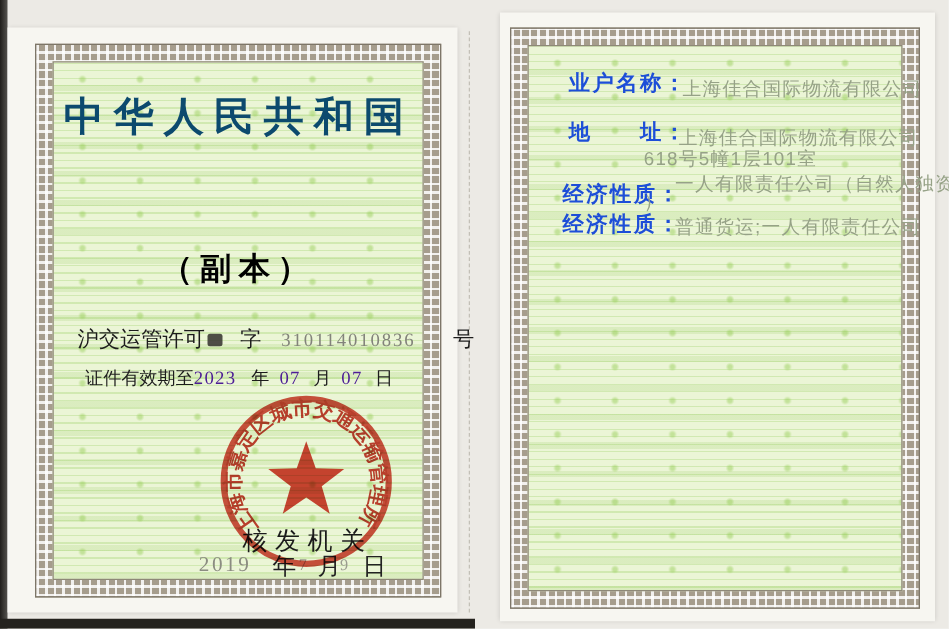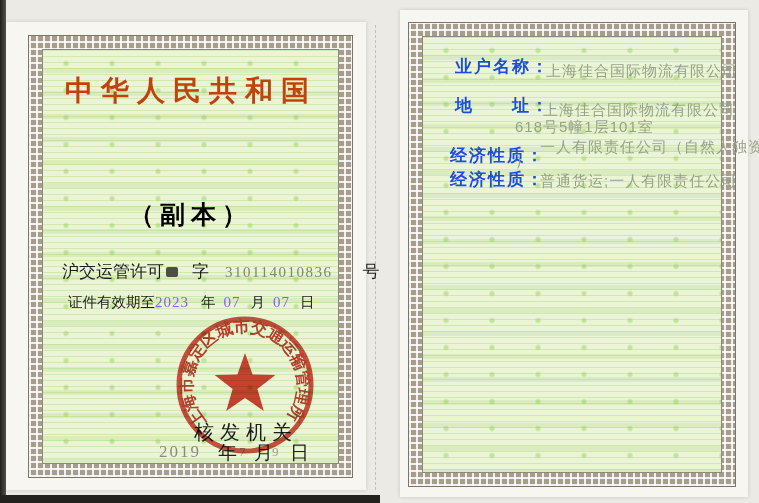--- a/index.html
+++ b/index.html
@@ -35,31 +35,31 @@
       repeating-linear-gradient(180deg, rgba(148,205,92,.30) 0 1px, rgba(148,205,92,0) 1px 6px),
       repeating-linear-gradient(180deg, rgba(132,192,72,0) 0 18px, rgba(132,192,72,.16) 18px 23px);
     background-size:46px 27px,auto,auto;}
 
   
   .song{font-family:"Liberation Serif","DejaVu Serif",serif;}
   .hei{font-family:"Liberation Sans","DejaVu Sans",sans-serif;font-weight:normal;}
   .abs{position:absolute;}
   .ctr{left:30px;right:20px;text-align:center;}
 
-  .country{top:50px;font-size:28px;letter-spacing:8px;color:#c2410c;font-weight:600;}
+  .country{top:50px;font-size:32px;letter-spacing:8px;color:#0c4a6e;font-weight:600;}
   .big-title{top:98px;font-size:38px;color:#141414;letter-spacing:1px;
     font-weight:900;-webkit-text-stroke:1.1px #141414;}
   .copy-sub{top:176px;font-size:25px;letter-spacing:6px;color:#000000;font-weight:600;}
 
   .license-row{top:238px;left:56px;font-size:17px;color:#1c1c1c;white-space:nowrap;}
   .smudge{display:inline-block;width:12px;height:10px;background:#33322e;border-radius:2px;
     opacity:.85;margin-left:2px;filter:blur(.4px);vertical-align:baseline;}
   .lic-num{color:#82837a;font-size:15px;letter-spacing:1.5px;margin-left:16px;}
   .validity-row{top:271px;left:62px;font-size:14.5px;color:#1c1c1c;white-space:nowrap;}
-  .fill-num{color:#8b5cf6;font-size:15px;letter-spacing:1px;}
+  .fill-num{color:#4c1d95;font-size:15px;letter-spacing:1px;}
 
   .issuer{top:381px;left:140px;width:200px;text-align:center;font-size:20px;
     letter-spacing:6px;color:#1b1b1b;margin-top:16px;}
   .date-row .y{left:153px;top:420px;font-size:17px;color:#8b8c81;letter-spacing:2px;}
   .date-row .c1{left:212px;top:418px;font-size:19px;color:#222;}
   .date-row .f1{left:233px;top:422px;font-size:13px;color:#9a9b8f;}
   .date-row .c2{left:248px;top:418px;font-size:19px;color:#222;}
   .date-row .f2{left:266px;top:422px;font-size:13px;color:#9a9b8f;}
   .date-row .c3{left:284px;top:418px;font-size:19px;color:#222;}
 

